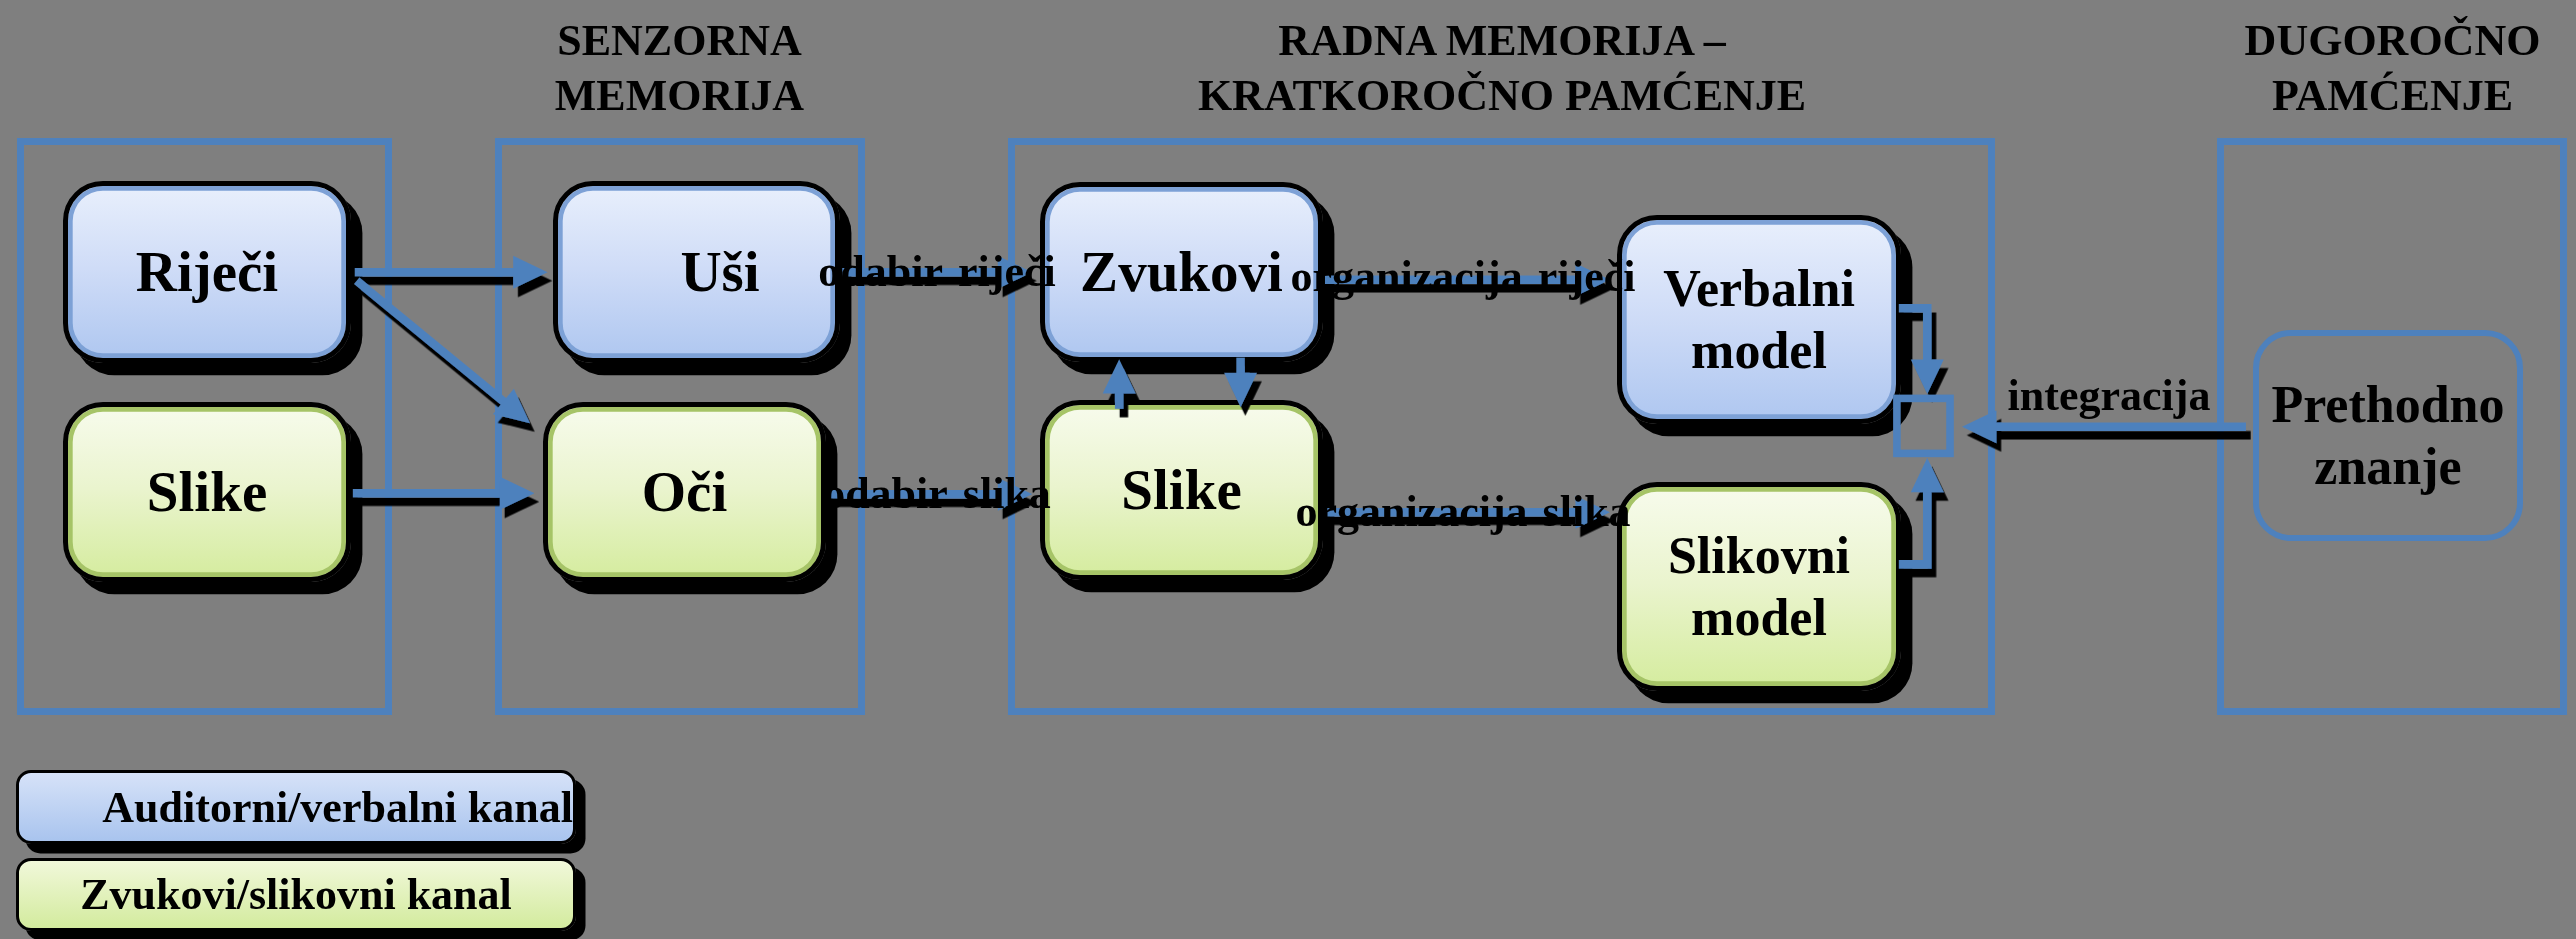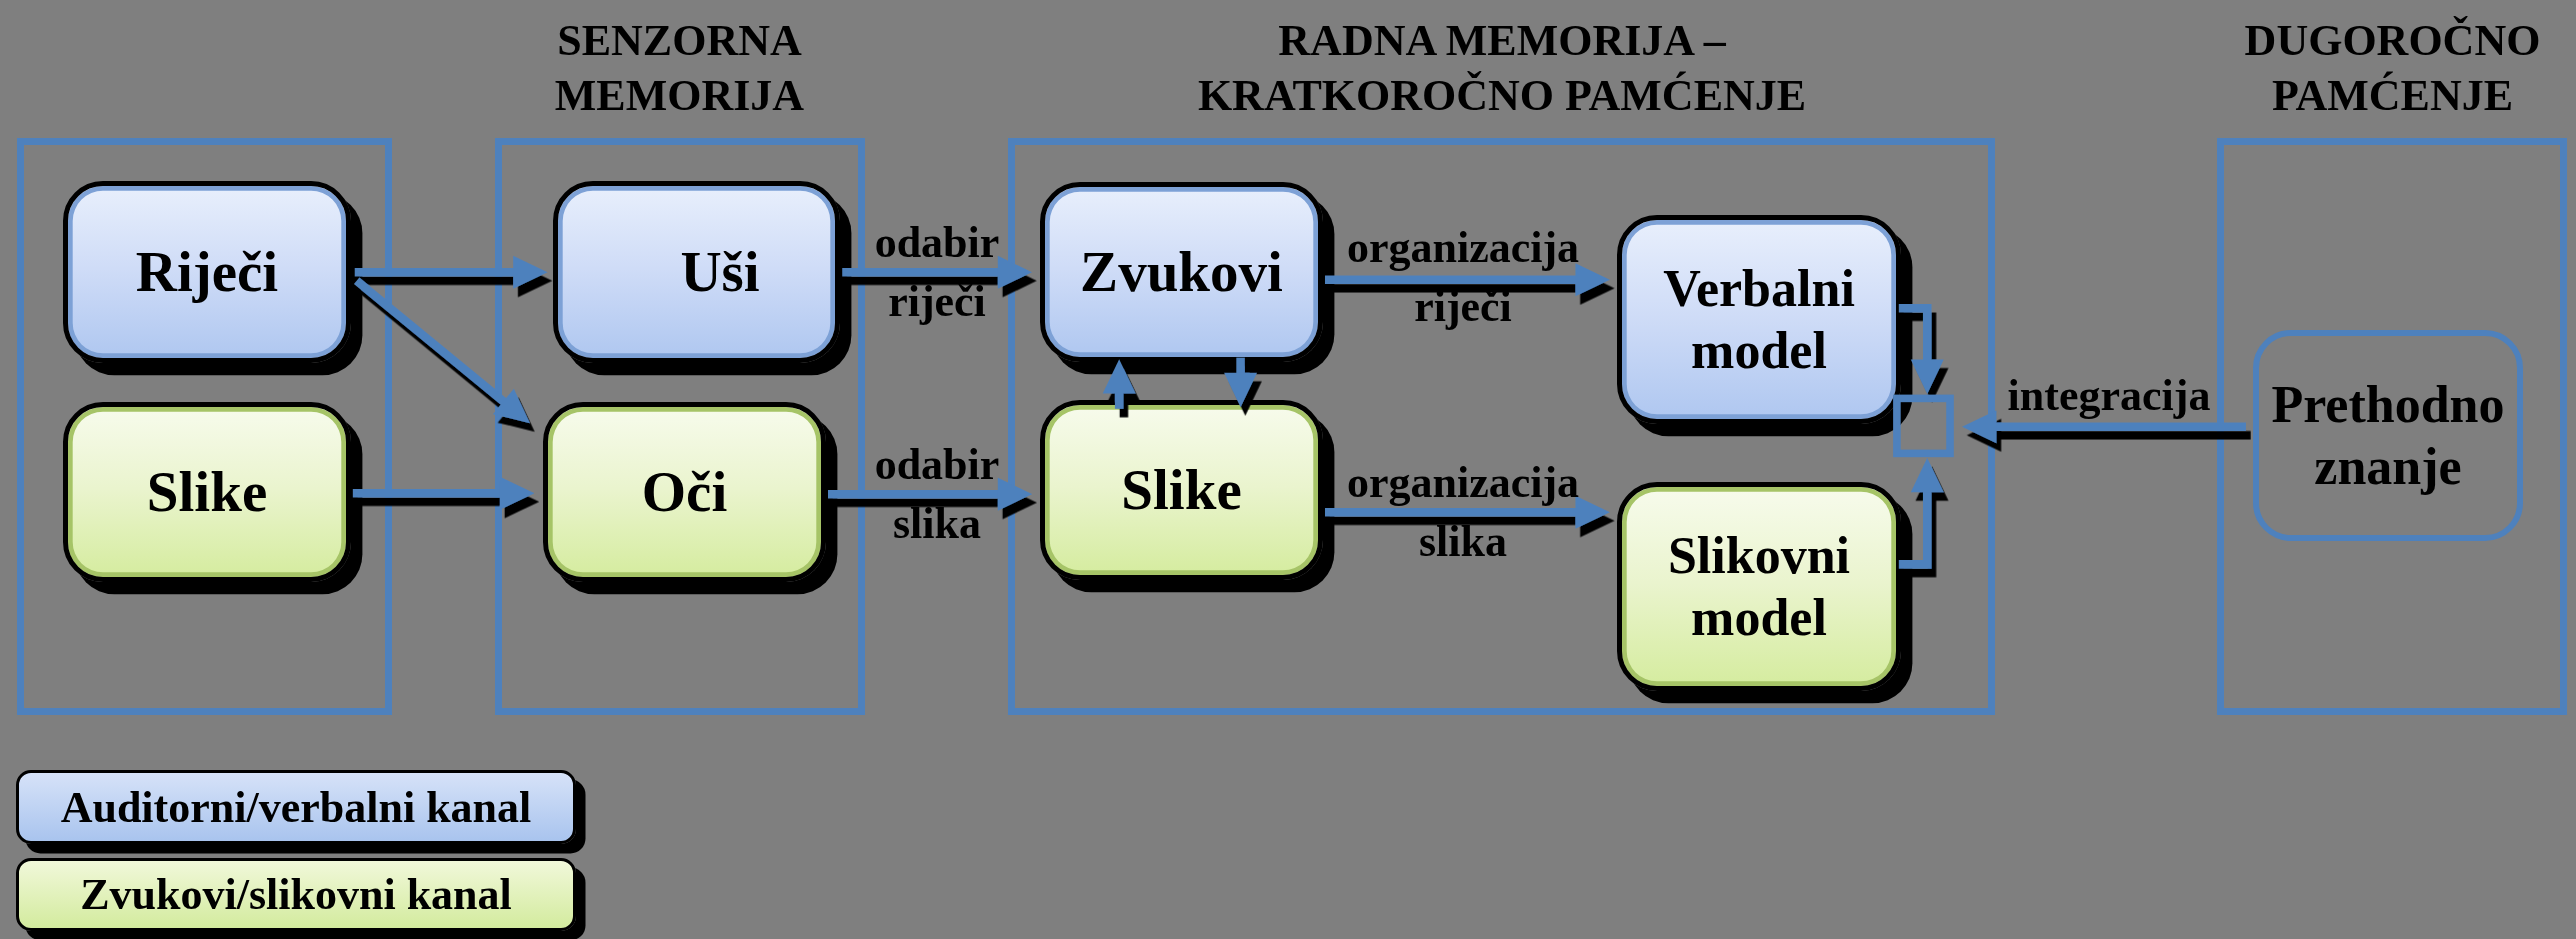--- a/index.html
+++ b/index.html
@@ -29,32 +29,32 @@
     box-shadow:11.4px 12.3px 0 #000, inset 0 0 0 4.7px #A6C467;
   }
   .node.longterm{
     border:6.6px solid #4E81BD;border-radius:38px;background:transparent;box-shadow:none;
   }
   .node .ln{display:block;line-height:1.18;}
   .fs-big{font-size:57px;}
   .fs-mid{font-size:52px;}
   .edge-label{
     position:absolute;transform:translate(-50%,-50%);text-align:center;font-weight:bold;
-    font-size:44px;line-height:1.0;display:flex;flex-direction:column;gap:15px;white-space:nowrap;
+    font-size:44px;line-height:1.0;display:flex;flex-direction:row;gap:15px;white-space:nowrap;
   }
   .edge-label-single{
     position:absolute;transform:translate(-50%,-100%);text-align:left;font-weight:bold;
     font-size:44px;line-height:1.0;white-space:nowrap;
   }
   .legend-box{
     position:absolute;display:flex;align-items:center;justify-content:center;
     border:3.8px solid #000;border-radius:15px;font-weight:bold;font-size:44px;
     box-sizing:border-box;box-shadow:9.5px 9.5px 0 #000;white-space:nowrap;
   }
-  .legend-box.auditory{background:linear-gradient(180deg,#D6E2F8 0%,#A9C4EE 100%);}
+  .legend-box.auditory{background:linear-gradient(180deg,#D6E2F8 0%,#A9C4EE 100%);justify-content:flex-end;}
   .legend-box.visual{background:linear-gradient(180deg,#F1F8DA 0%,#D3EB9E 100%);}
   .edges-layer{position:absolute;left:0;top:0;z-index:6;pointer-events:none;}
   .z-container{z-index:2;}
   .z-node{z-index:4;}
   .z-label{z-index:8;}
 </style>
 </head>
 <body>
 
 <div class="canvas">

